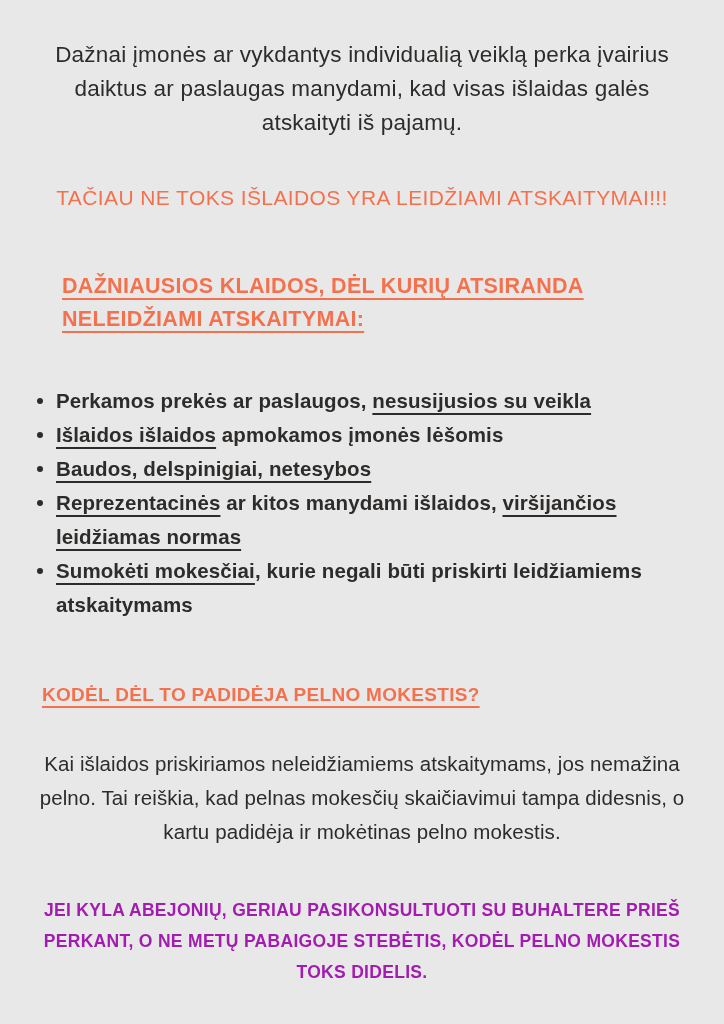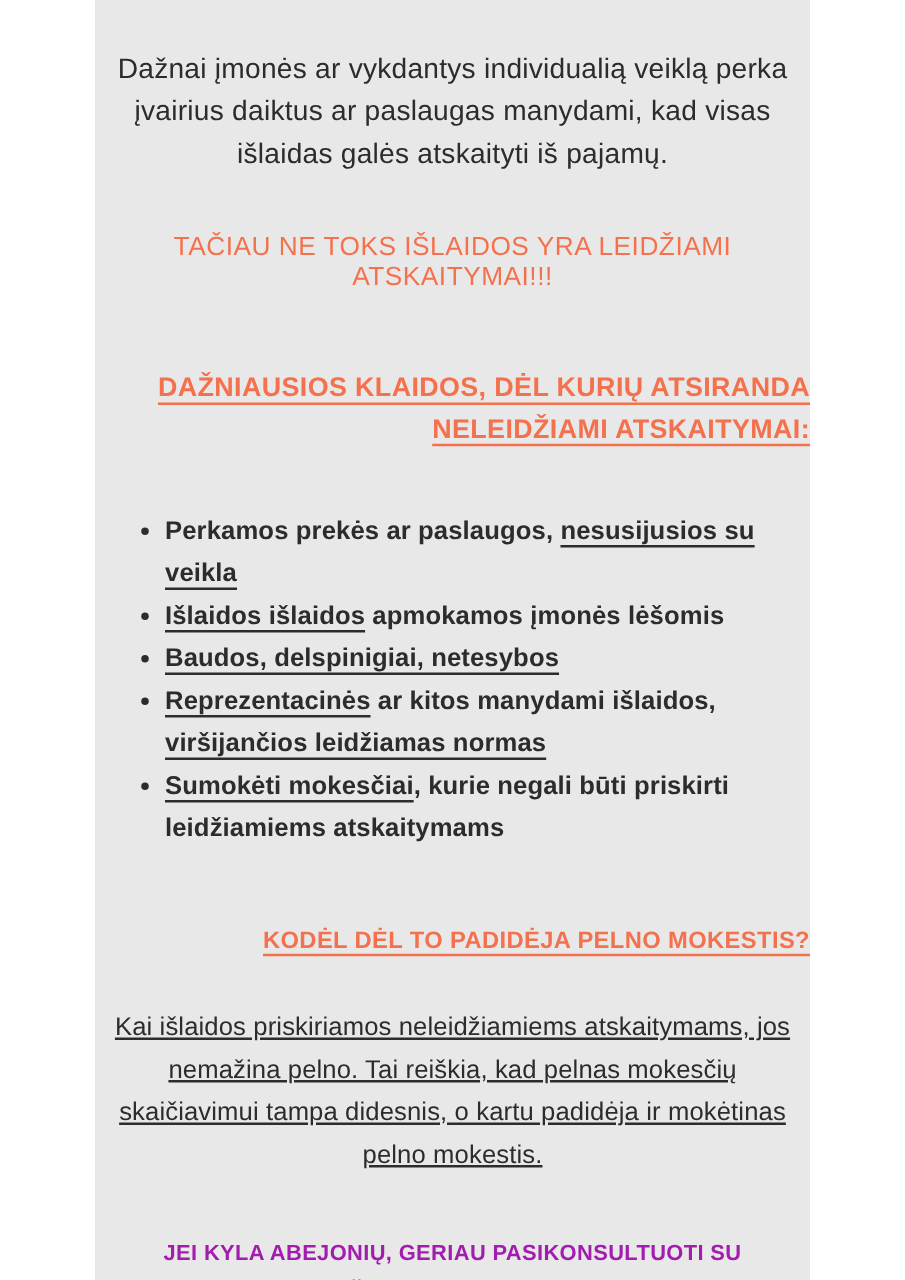--- a/index.html
+++ b/index.html
@@ -6,21 +6,21 @@
     --bg: #e9e8e8;
     --ink: #2d2c2b;
     --accent: #f4714e;
   }
   * { margin: 0; padding: 0; box-sizing: border-box; }
   html, body { background: #ffffff; }
   body { font-family: "Liberation Sans", sans-serif; }
 
   .page {
     position: relative;
-    width: 572px;
+    width: 724px;
     height: 1024px;
     margin: 0 auto;
     background: var(--bg);
     color: var(--ink);
     overflow: hidden;
     padding-top: 38px;
   }
 
   .intro {
     max-width: 648px;
@@ -36,21 +36,21 @@
     margin-top: 46px;
     text-align: center;
     font-size: 21px;
     letter-spacing: 0.4px;
     color: var(--accent);
   }
 
   .heading {
     max-width: 600px;
     margin: 60px auto 0;
-    text-align: right;
+    text-align: left;
     font-size: 21.5px;
     font-weight: bold;
     line-height: 33px;
     letter-spacing: 0.3px;
     color: var(--accent);
     text-decoration: underline;
     text-decoration-thickness: 2px;
     text-underline-offset: 5px;
   }
 
@@ -90,21 +90,20 @@
     text-underline-offset: 5px;
   }
 
   .why {
     max-width: 684px;
     margin: 36px auto 0;
     text-align: center;
     font-size: 20.5px;
     line-height: 34px;
     letter-spacing: 0.1px;
-    text-decoration: underline;
   }
 
   .advice {
     max-width: 640px;
     margin: 46px auto 0;
     text-align: center;
     font-size: 17.5px;
     font-weight: bold;
     line-height: 31px;
     letter-spacing: 0.3px;

